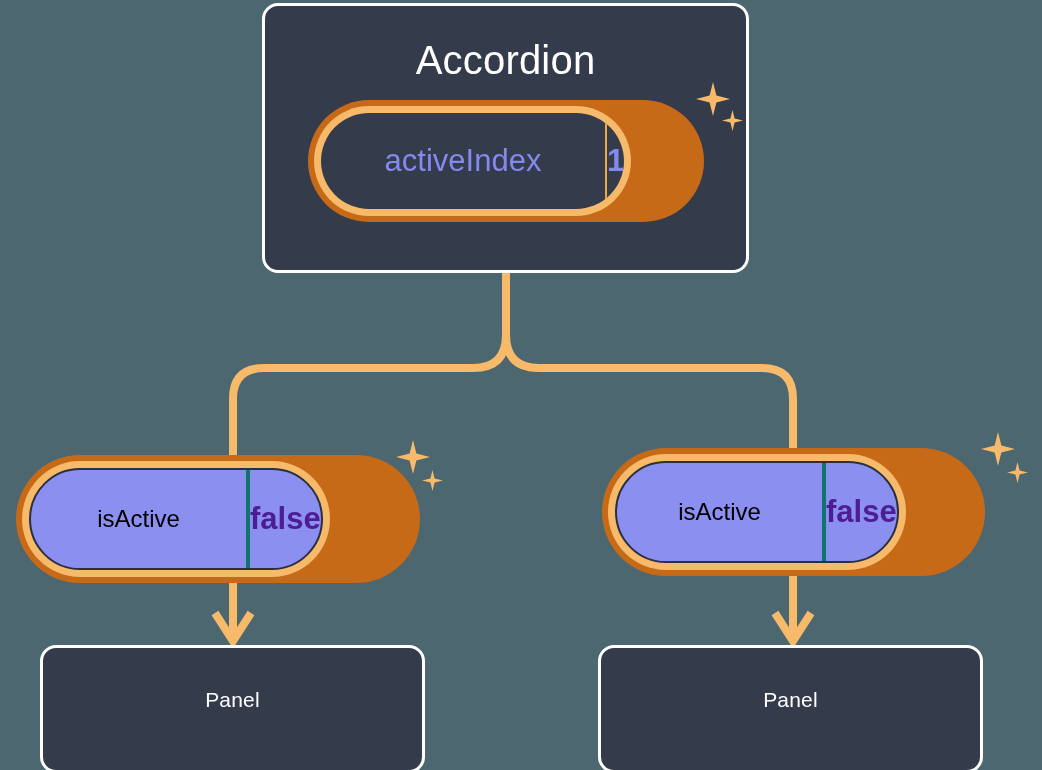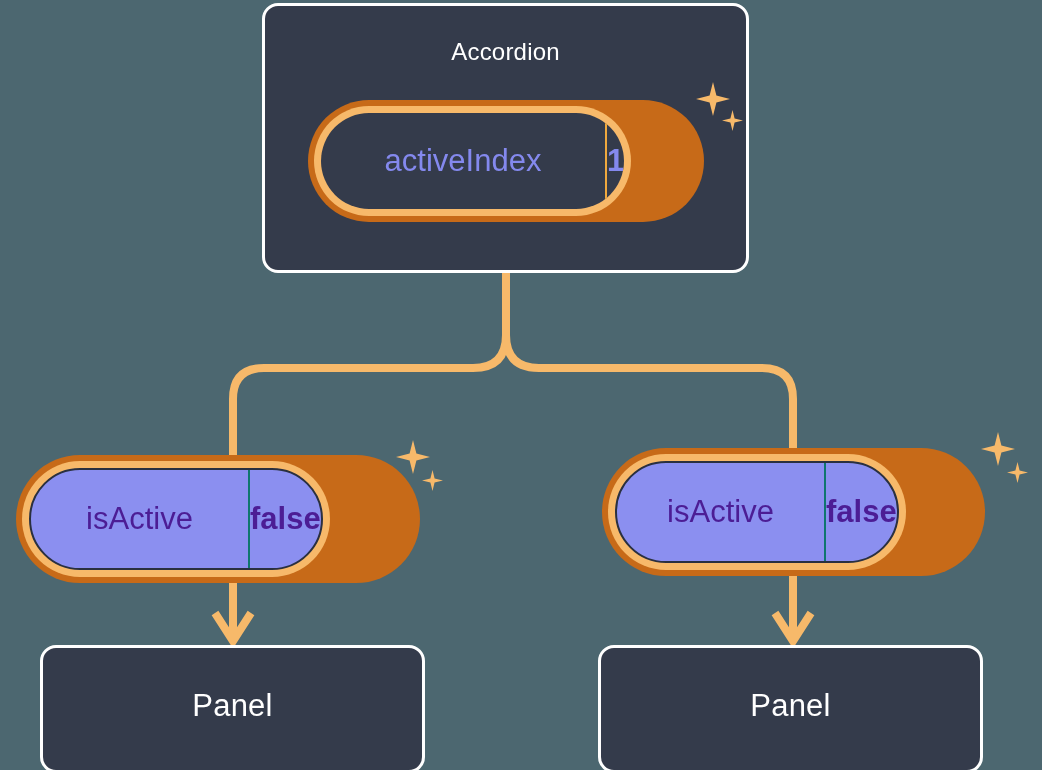--- a/index.html
+++ b/index.html
@@ -30,39 +30,39 @@
     background: #343b4b;
     border: 3px solid #ffffff;
     border-radius: 16px;
     box-sizing: border-box;
   }
   .card-title {
     position: absolute;
     left: 0; right: 0;
     text-align: center;
     color: #ffffff;
-    font-size: 24px;
+    font-size: 40px;
     font-weight: 400;
     letter-spacing: 0.2px;
     white-space: nowrap;
   }
 
   #accordion-card {
     left: 262px; top: 3px;
     width: 487px; height: 270px;
   }
   #accordion-card .card-title { top: 32px; }
 
   .panel-card {
     top: 645px;
     width: 385px; height: 128px;
   }
   #panel-left  { left: 40px; }
   #panel-right { left: 598px; }
-  .panel-card .card-title { top: 40px; font-size: 31px; }
+  .panel-card .card-title { top: 40px; font-size: 21px; }
 
   
   .pill {
     position: absolute;
     box-sizing: border-box;
     border-radius: 999px;
     display: flex;
     align-items: stretch;
   }
   
@@ -117,23 +117,23 @@
     font-weight: 700;
     flex: 1;
   }
 
   
   .pill-purple .pill-body {
     background: #8b8ff0;
     border: 2px solid #2a3040;
   }
   .pill-purple .pill-key {
-    color: #4c1d95;
-    font-size: 31px;
-    border-right: 2px solid #0f766e;
+    color: #000000;
+    font-size: 24px;
+    border-right: 4px solid #0f766e;
   }
   .pill-purple .pill-val {
     color: #4c1d95;
     font-size: 31px;
     font-weight: 700;
     flex: 1;
   }
 
   #pill-is-active-false {
     left: 16px; top: 455px;

